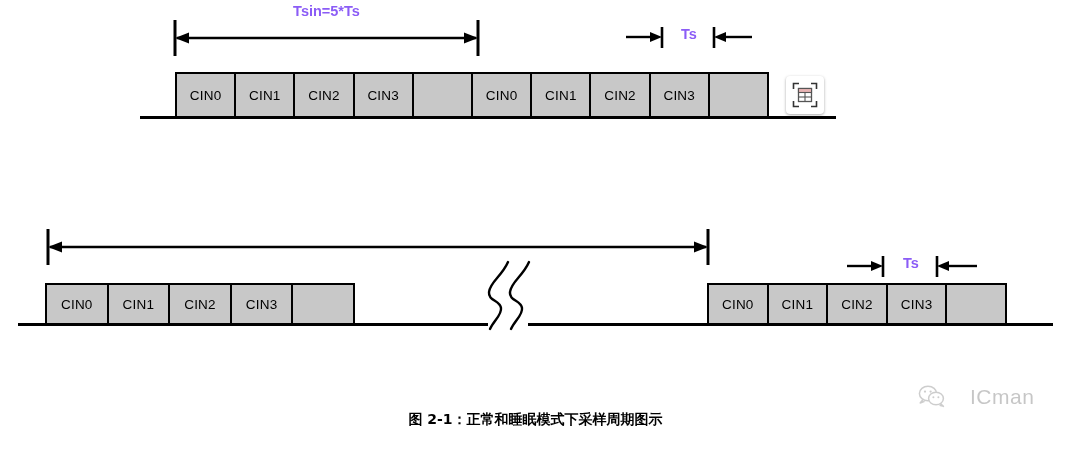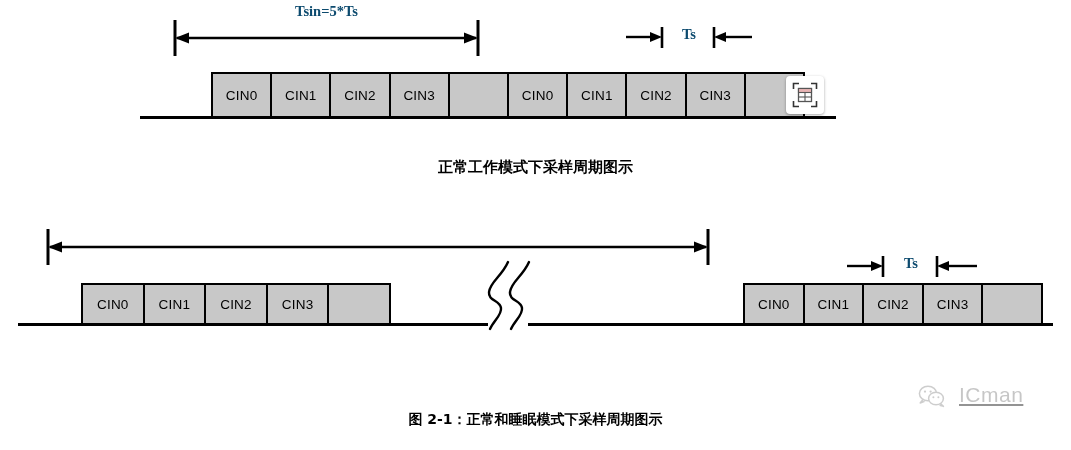--- a/index.html
+++ b/index.html
@@ -24,21 +24,20 @@
   
   .abs { position: absolute; }
 
   
   .cell-row {
     position: absolute;
     display: flex;
     box-sizing: border-box;
     border: 2px solid #000000;
     background: #c8c8c8;
-    margin-left: 36px;
   }
   .cell {
     box-sizing: border-box;
     border-right: 2px solid #000000;
     background: #c8c8c8;
     display: flex;
     align-items: center;
     justify-content: center;
     font-size: 13.5px;
     font-weight: 400;
@@ -55,22 +54,21 @@
     background: #000000;
   }
 
   
   .dim-label {
     position: absolute;
     font-size: 14.5px;
     font-weight: bold;
     white-space: nowrap;
     text-align: center;
-    color: #0c4a6e;
-    font-family: Liberation Serif, serif;
+    color: #8b5cf6;
   }
 
   
   .caption {
     position: absolute;
     width: 100%;
     text-align: center;
     font-family: "DejaVu Sans", "Liberation Sans", sans-serif;
     font-size: 15px;
     font-weight: bold;
@@ -96,24 +94,23 @@
     box-shadow: 0 1px 3px rgba(0,0,0,.35);
     display: flex;
     align-items: center;
     justify-content: center;
   }
 
   
   .watermark {
     position: absolute;
     display: flex;
-    align-items: flex-start;
-    gap: 13px;
+    align-items: flex-end;
+    gap: 24px;
     opacity: .42;
-    text-decoration: underline;
   }
   .watermark-text {
     font-size: 21px;
     color: #7a7a7a;
     font-family: "Liberation Sans", "DejaVu Sans", sans-serif;
     letter-spacing: .5px;
   }
 
   svg { display: block; overflow: visible; }
 </style>
@@ -174,21 +171,20 @@
         <path d="M7 24.5 L1.5 24.5 L1.5 19" fill="none" stroke="#333" stroke-width="1.6"></path>
 
         <rect x="6.5" y="6.5" width="13" height="13" fill="none" stroke="#555" stroke-width="1.3"></rect>
         <rect x="6.5" y="6.5" width="13" height="4" fill="#e8b4b4" stroke="#555" stroke-width="1.1"></rect>
         <line x1="6.5" y1="15" x2="19.5" y2="15" stroke="#555" stroke-width="1.1"></line>
         <line x1="13" y1="10.5" x2="13" y2="19.5" stroke="#555" stroke-width="1.1"></line>
       </svg>
     </div>
   </div>
 
-  <div class="caption" style="top:158px;">正常工作模式下采样周期图示</div>
 
   <div class="abs" style="left:0; top:215px; width:1071px; height:140px;">
 
     <svg class="abs" style="left:40px; top:14px;" width="680" height="36" viewBox="0 0 680 36">
       <line x1="8" y1="0" x2="8" y2="36" stroke="#000" stroke-width="3"></line>
       <line x1="668" y1="0" x2="668" y2="36" stroke="#000" stroke-width="3"></line>
       <line x1="10" y1="18" x2="666" y2="18" stroke="#000" stroke-width="2.4"></line>
       <polygon points="8,18 22,12.5 22,23.5" fill="#000"></polygon>
       <polygon points="668,18 654,12.5 654,23.5" fill="#000"></polygon>
     </svg>

